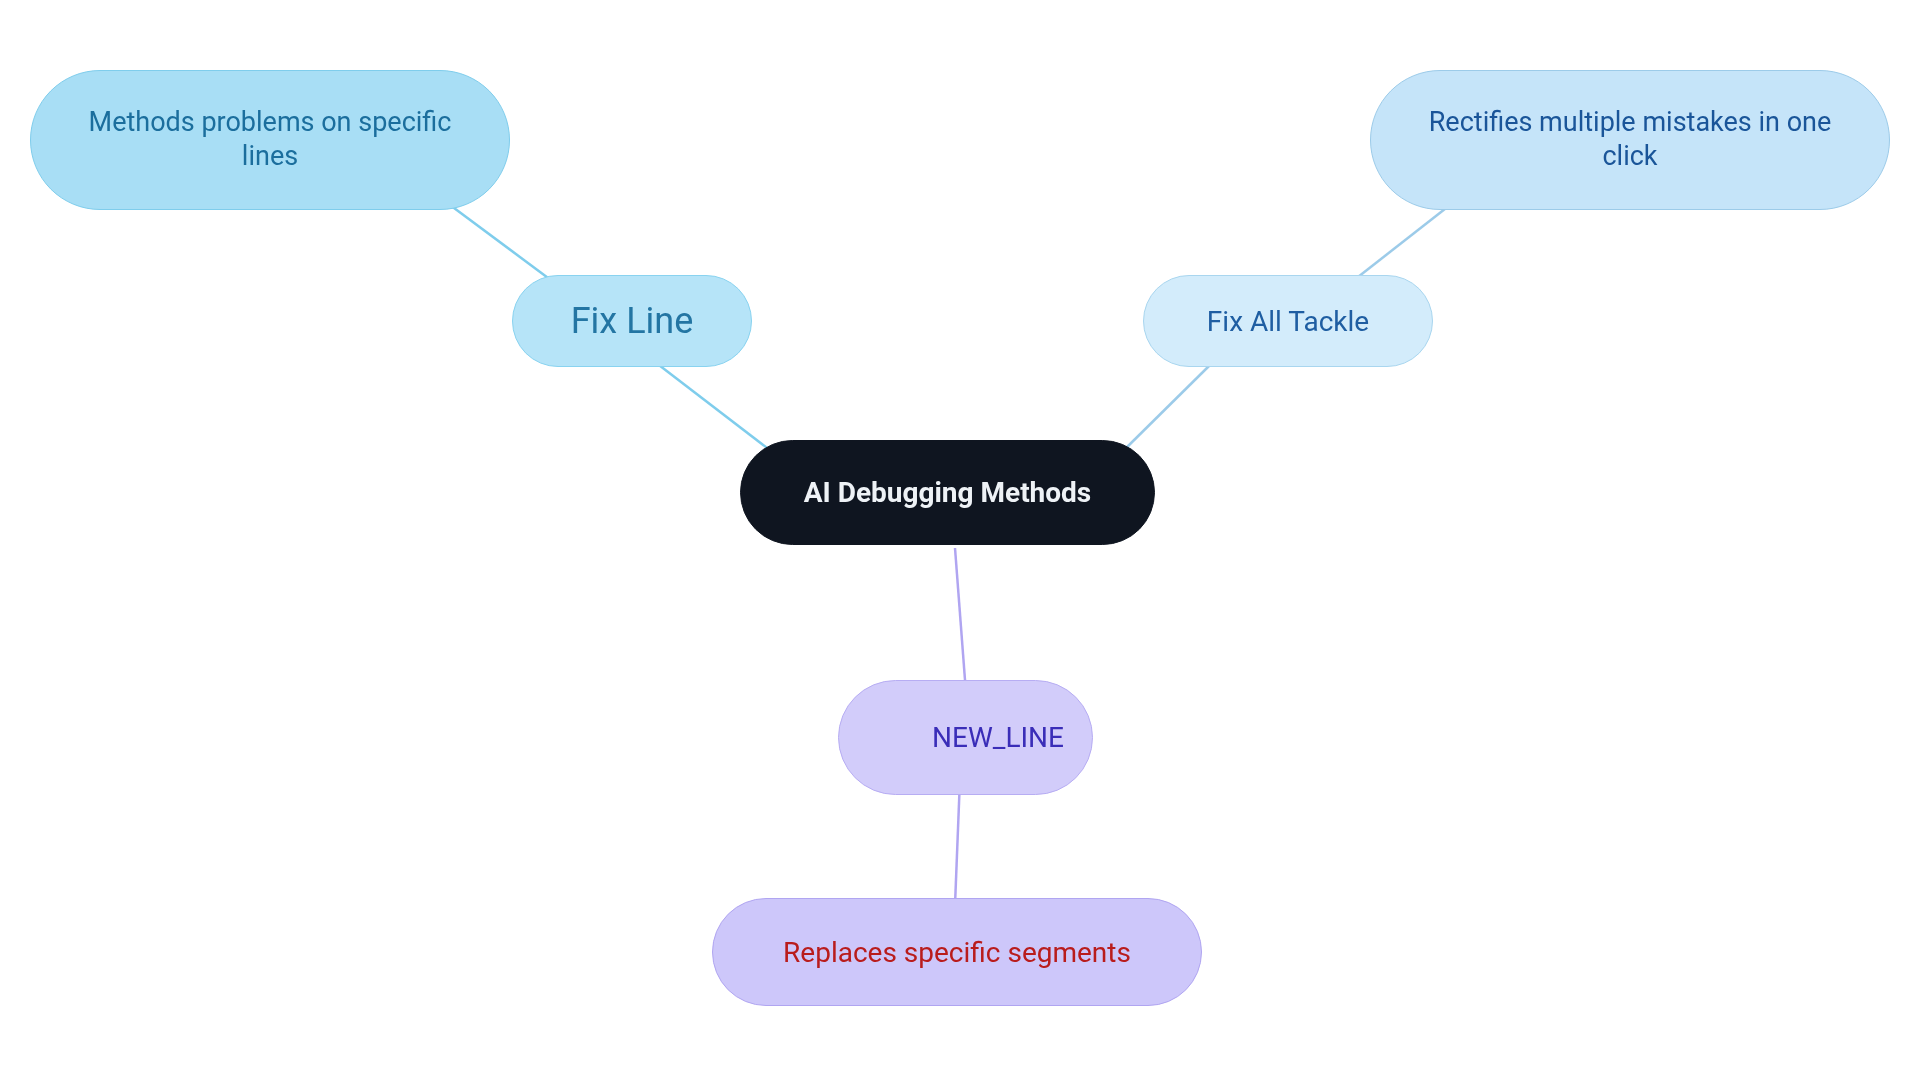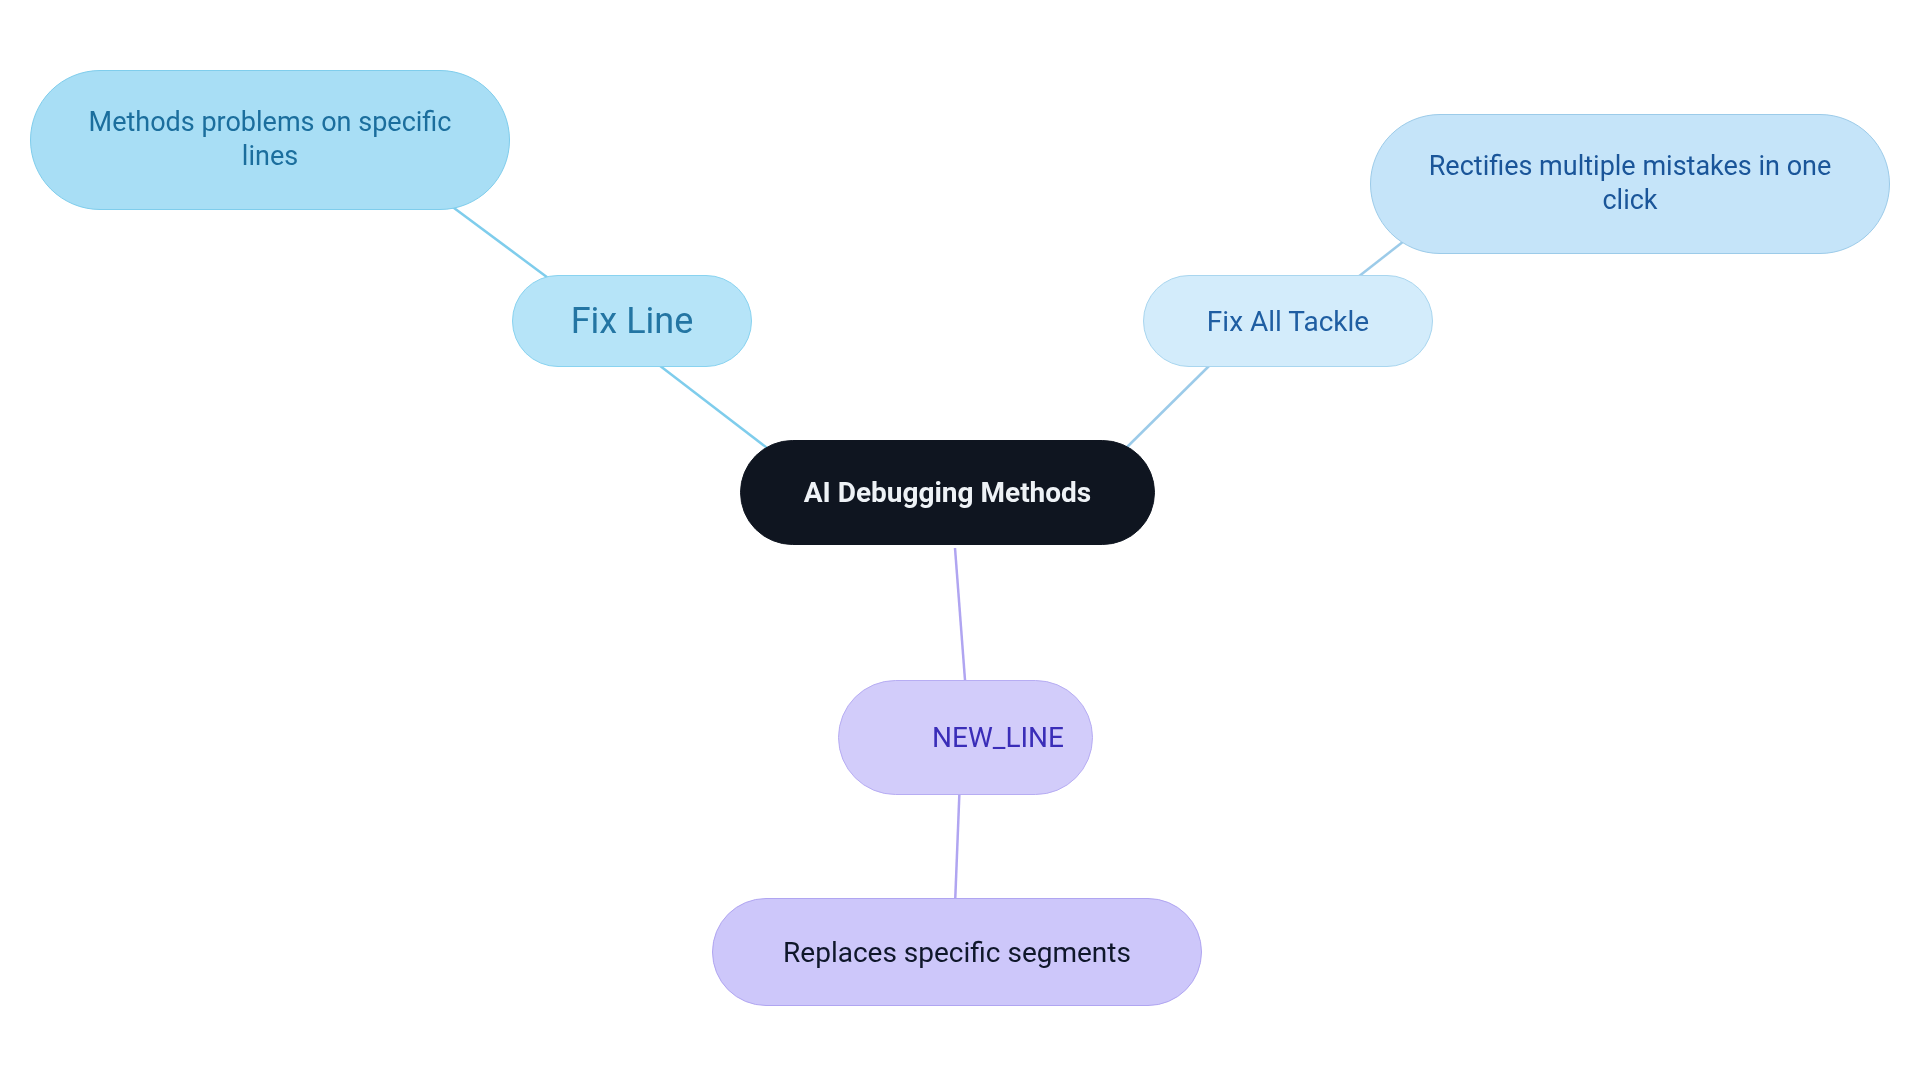--- a/index.html
+++ b/index.html
@@ -62,32 +62,31 @@
     background: #d3ecfb;
     color: #1f5ea2;
     border: 1.5px solid #a9d6ef;
     font-size: 28px;
   }
   .fixall-leaf {
     background: #c5e4f9;
     color: #1a5599;
     border: 1.5px solid #9ccbe9;
     font-size: 27px;
-    margin-top: 44px;
   }
   
   .newline-branch {
     background: #d2ccfa;
     color: #3a2db8;
     border: 1.5px solid #b7adf3;
     font-size: 28px;
   }
   .newline-leaf {
     background: #cdc7fa;
-    color: #0f172a;
+    color: #b91c1c;
     border: 1.5px solid #b0a5f1;
     font-size: 28px;
   }
 </style>
 </head>
 <body>
 
 <div class="canvas">
 
   <svg class="edges">

